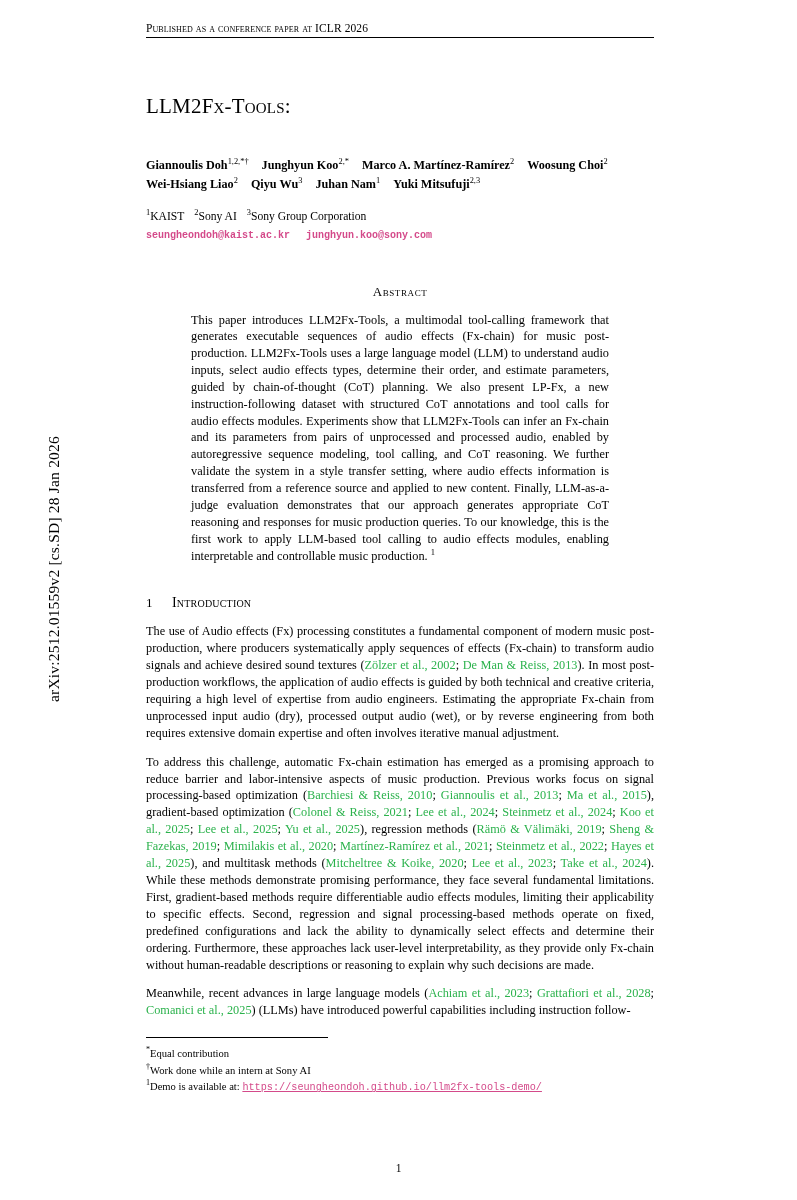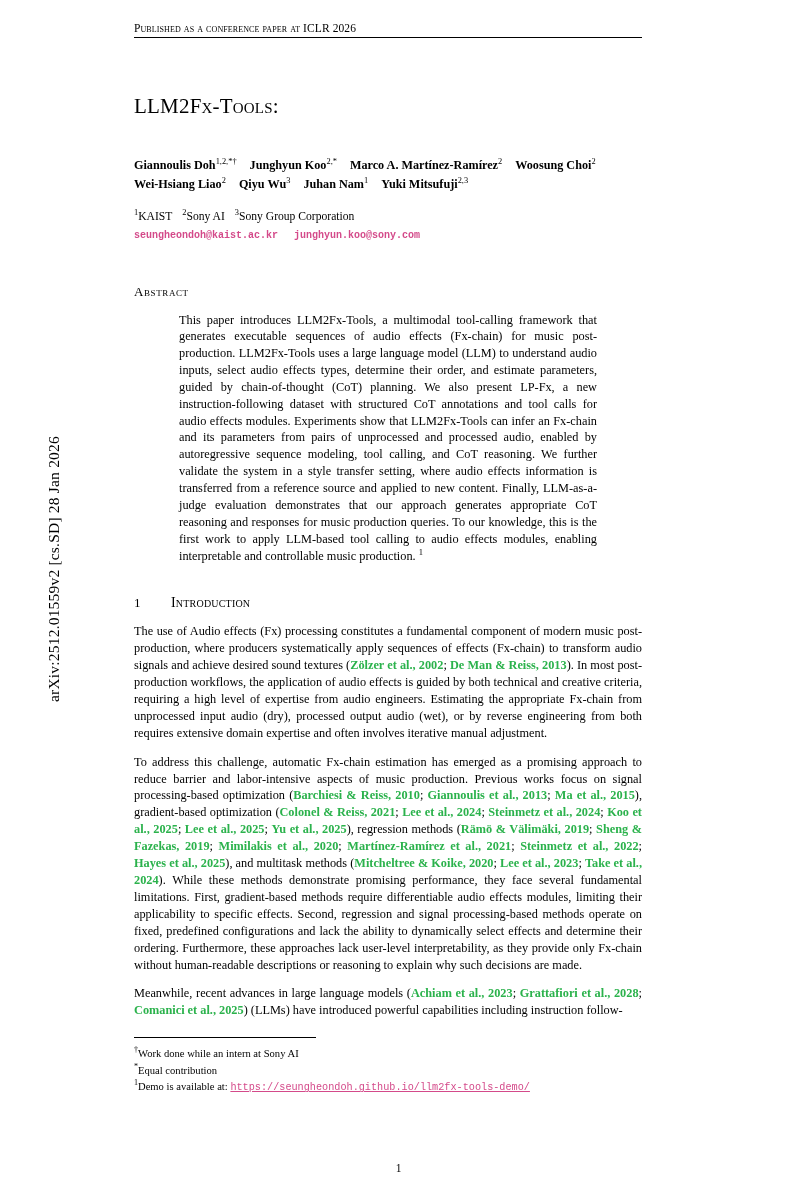--- a/index.html
+++ b/index.html
@@ -30,21 +30,21 @@
     transform-origin: center center;
     font-family: "Liberation Serif", serif;
     font-size: 15.5px;
     letter-spacing: 0.2px;
     color: #000;
     text-align: center;
     white-space: nowrap;
   }
   .content {
     position: absolute;
-    left: 134px;
+    left: 146px;
     top: 0;
     width: 508px;
   }
   .running-head {
     font-size: 11.5px;
     font-variant: small-caps;
     letter-spacing: 0.1px;
     padding-bottom: 3px;
     border-bottom: 1px solid #000;
     margin-top: 22px;
@@ -73,50 +73,49 @@
   .affils .sep { display: inline-block; width: 10px; }
   .emails {
     margin-top: 3px;
     font-family: Liberation Mono, monospace;
     font-size: 10px;
     color: #d44a8a;
   }
   .emails .sp { display: inline-block; width: 16px; }
   .abs-head {
     margin-top: 40px;
-    text-align: left;
+    text-align: center;
     font-size: 13px;
     font-variant: small-caps;
     letter-spacing: 0.6px;
   }
   .abstract {
     margin: 12px auto 0 auto;
     width: 418px;
     font-size: 12.3px;
     line-height: 1.37;
     text-align: justify;
   }
   .abstract sup { font-size: 8.5px; }
   .section-head {
     margin-top: 30px;
     font-size: 13.2px;
     letter-spacing: 0.2px;
   }
   .section-head .num { display: inline-block; width: 26px; }
-  .section-head .txt { font-variant: small-caps; font-size: 14px; margin-left: 11px; }
+  .section-head .txt { font-variant: small-caps; font-size: 14px; }
   p.body {
     margin: 12px 0 0 0;
     font-size: 12.3px;
     line-height: 1.375;
     text-align: justify;
   }
   a.cite, .cite {
     color: #2bb24c;
     text-decoration: none;
-    font-weight: bold;
   }
   .footnote-rule {
     margin-top: 18px;
     width: 182px;
     height: 1px;
     background: #000;
   }
   .footnotes {
     margin-top: 6px;
     font-size: 10.6px;
@@ -174,21 +173,21 @@
     <div class="section-head">
       <span class="num">1</span><span class="txt">Introduction</span>
     </div>
 
     <p class="body" id="p1"><span>The use of Audio effects (Fx) processing constitutes a fundamental component of modern music post-production, where producers systematically apply sequences of effects (Fx-chain) to transform audio signals and achieve desired sound textures (</span><span class="cite">Zölzer et al., 2002</span><span>; </span><span class="cite">De Man &amp; Reiss, 2013</span><span>). In most post-production workflows, the application of audio effects is guided by both technical and creative criteria, requiring a high level of expertise from audio engineers. Estimating the appropriate Fx-chain from unprocessed input audio (dry), processed output audio (wet), or by reverse engineering from both requires extensive domain expertise and often involves iterative manual adjustment.</span></p>
     <p class="body" id="p2"><span>To address this challenge, automatic Fx-chain estimation has emerged as a promising approach to reduce barrier and labor-intensive aspects of music production. Previous works focus on signal processing-based optimization (</span><span class="cite">Barchiesi &amp; Reiss, 2010</span><span>; </span><span class="cite">Giannoulis et al., 2013</span><span>; </span><span class="cite">Ma et al., 2015</span><span>), gradient-based optimization (</span><span class="cite">Colonel &amp; Reiss, 2021</span><span>; </span><span class="cite">Lee et al., 2024</span><span>; </span><span class="cite">Steinmetz et al., 2024</span><span>; </span><span class="cite">Koo et al., 2025</span><span>; </span><span class="cite">Lee et al., 2025</span><span>; </span><span class="cite">Yu et al., 2025</span><span>), regression methods (</span><span class="cite">Rämö &amp; Välimäki, 2019</span><span>; </span><span class="cite">Sheng &amp; Fazekas, 2019</span><span>; </span><span class="cite">Mimilakis et al., 2020</span><span>; </span><span class="cite">Martínez-Ramírez et al., 2021</span><span>; </span><span class="cite">Steinmetz et al., 2022</span><span>; </span><span class="cite">Hayes et al., 2025</span><span>), and multitask methods (</span><span class="cite">Mitcheltree &amp; Koike, 2020</span><span>; </span><span class="cite">Lee et al., 2023</span><span>; </span><span class="cite">Take et al., 2024</span><span>). While these methods demonstrate promising performance, they face several fundamental limitations. First, gradient-based methods require differentiable audio effects modules, limiting their applicability to specific effects. Second, regression and signal processing-based methods operate on fixed, predefined configurations and lack the ability to dynamically select effects and determine their ordering. Furthermore, these approaches lack user-level interpretability, as they provide only Fx-chain without human-readable descriptions or reasoning to explain why such decisions are made.</span></p>
     <p class="body" id="p3"><span>Meanwhile, recent advances in large language models (</span><span class="cite">Achiam et al., 2023</span><span>; </span><span class="cite">Grattafiori et al., 2028</span><span>; </span><span class="cite">Comanici et al., 2025</span><span>) (LLMs) have introduced powerful capabilities including instruction follow-</span></p>
 
     <div class="footnote-rule"></div>
     <div class="footnotes">
+      <div><sup>*</sup><span>Equal contribution</span></div>
       <div><sup>†</sup><span>Work done while an intern at Sony AI</span></div>
-      <div><sup>*</sup><span>Equal contribution</span></div>
       <div><sup>1</sup><span>Demo is available at: </span><span class="mono">https://seungheondoh.github.io/llm2fx-tools-demo/</span></div>
     </div>
 
   </div>
 
   <div class="pagenum">1</div>
 </div>
 
 </body></html>

